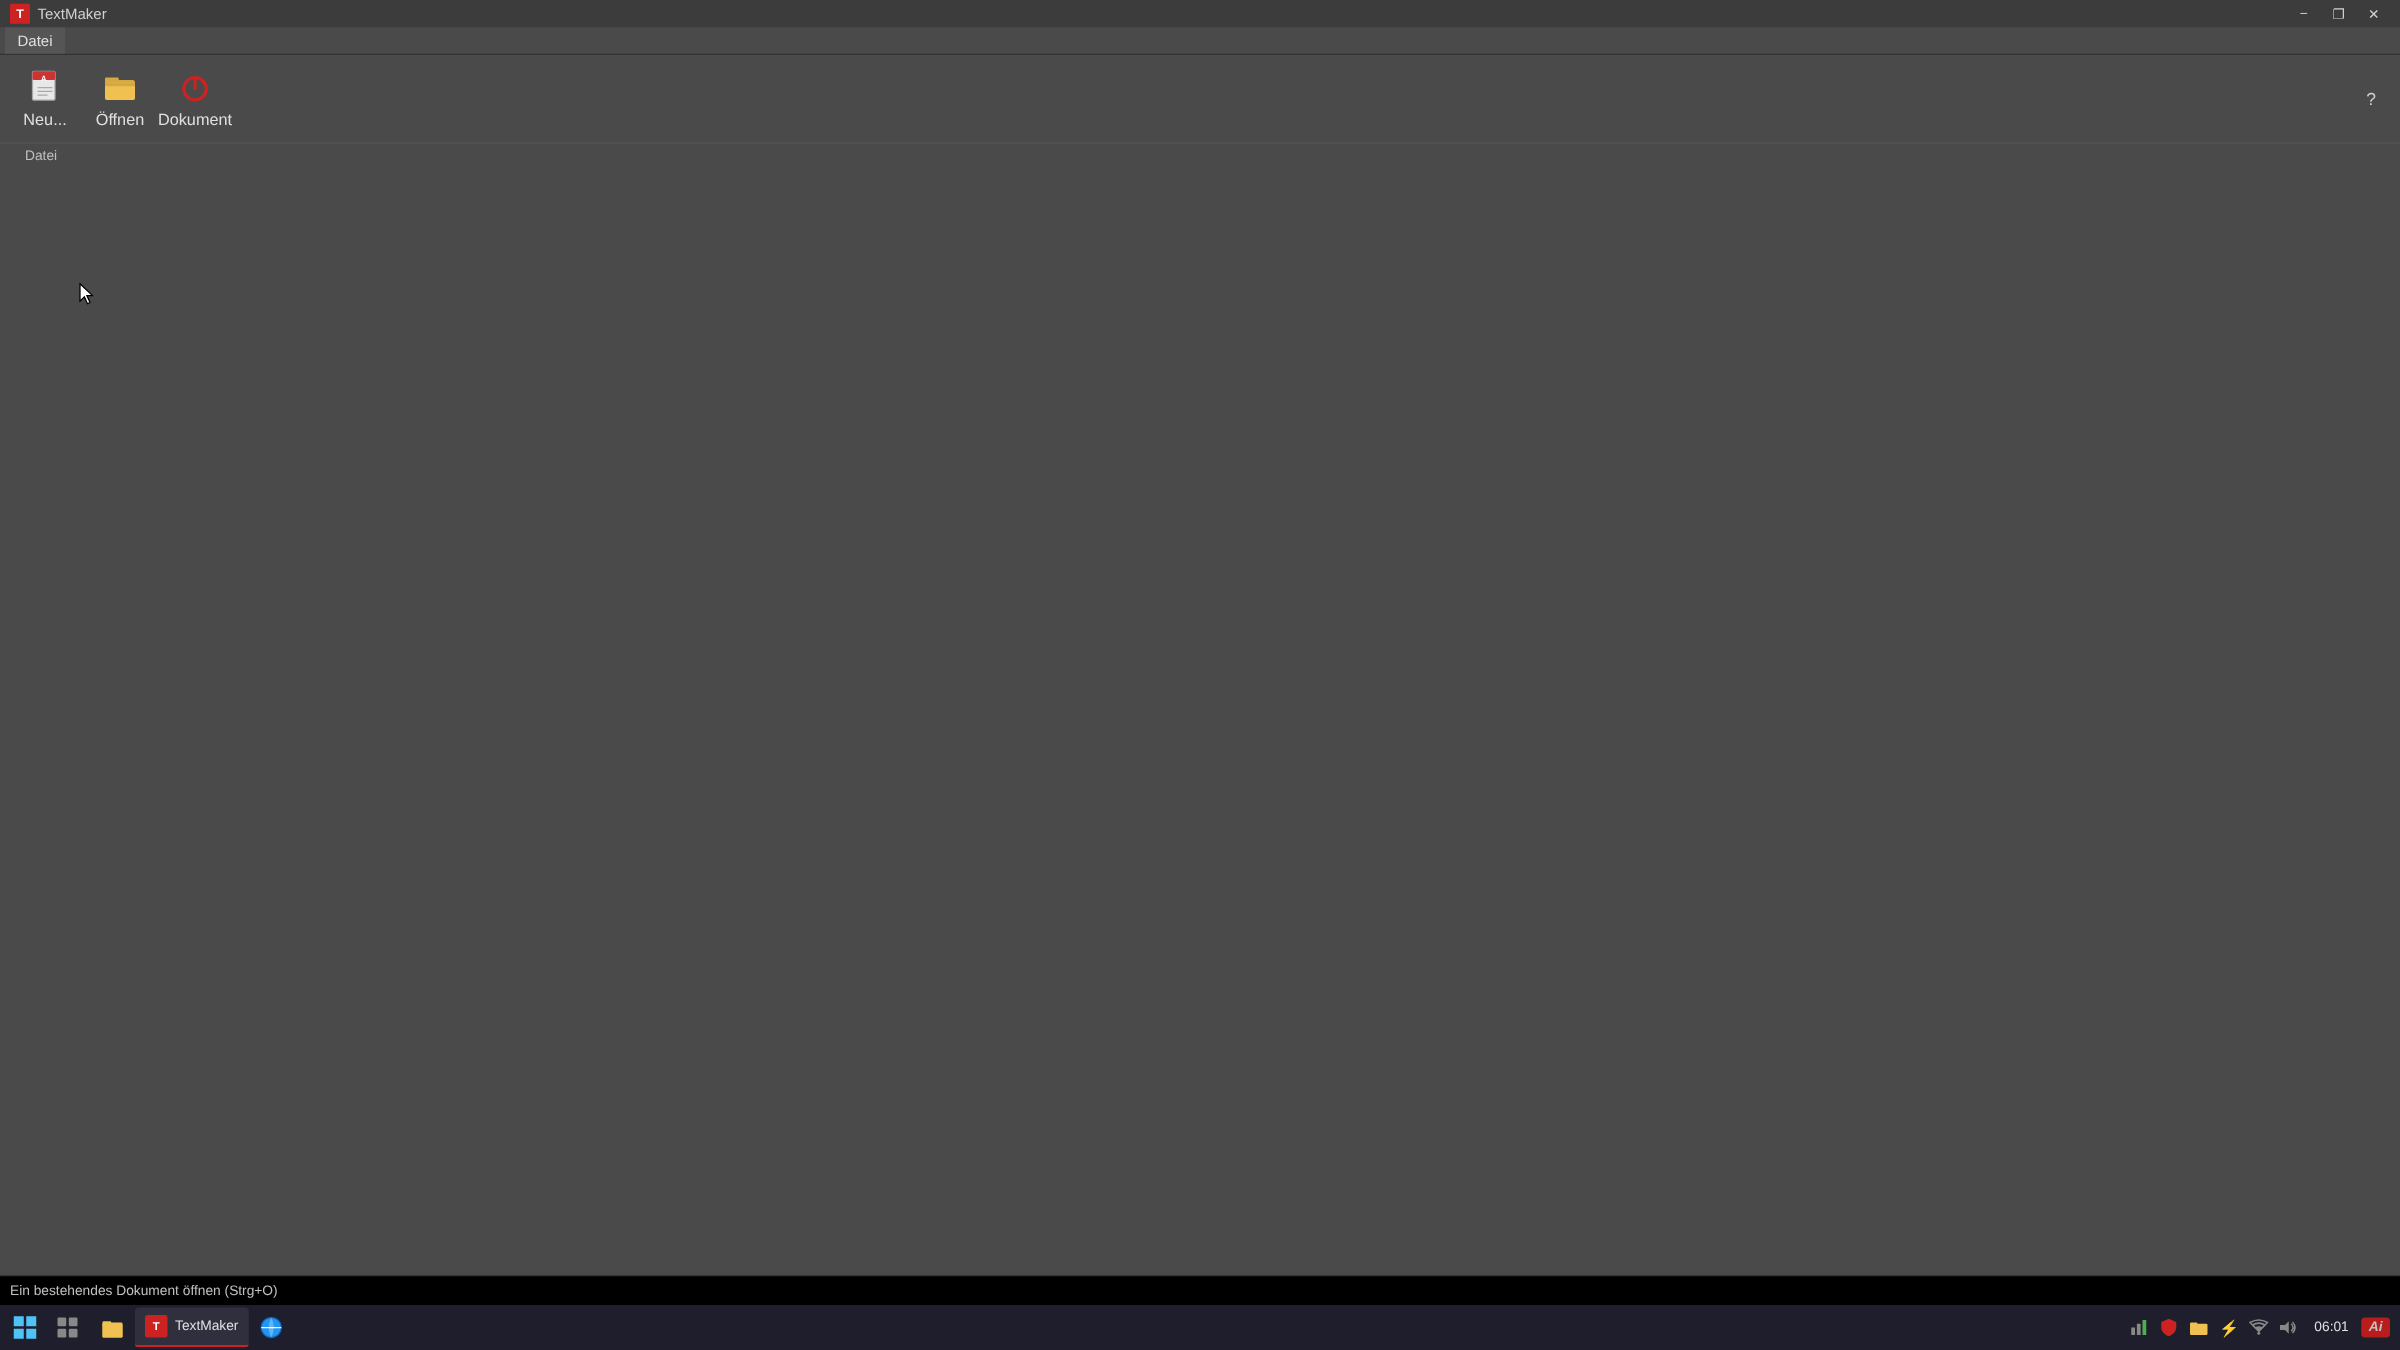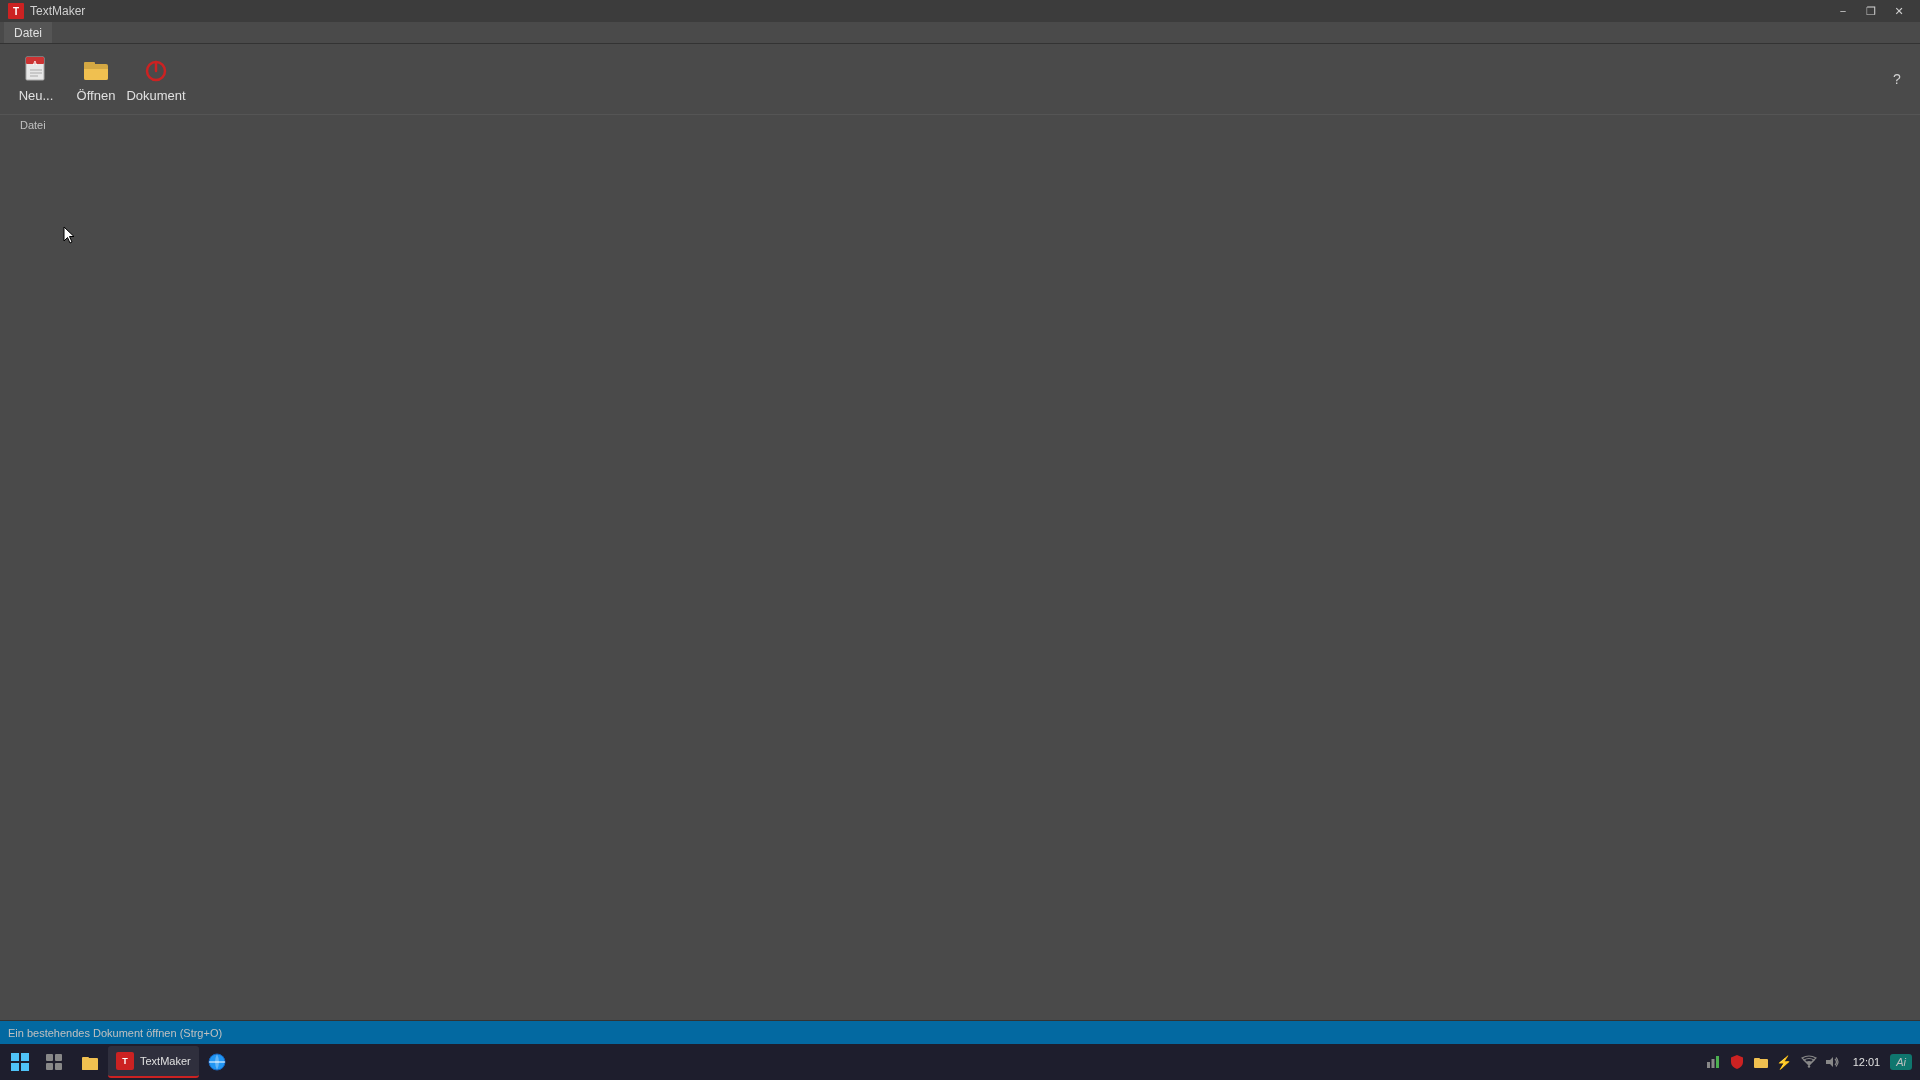--- a/index.html
+++ b/index.html
@@ -149,21 +149,21 @@
     
     #main-content {
       flex: 1;
       background: #4a4a4a;
       position: relative;
     }
 
     
     #status-bar {
       height: 24px;
-      background: #0369a1;
+      background: #000000;
       display: flex;
       align-items: center;
       padding: 0 8px;
       flex-shrink: 0;
       border-top: 1px solid #333;
     }
     #status-text {
       font-size: 11px;
       color: #c0c0c0;
     }
@@ -427,17 +427,17 @@
         <circle cx="8" cy="11.5" r="1.2" fill="#888"></circle>
       </svg>
     </div>
     <div class="sys-tray-icon">
       <svg width="16" height="14" viewBox="0 0 16 14">
         <polygon points="1,5 5,5 8,2 8,12 5,9 1,9" fill="#888"></polygon>
         <path d="M10 4 Q13 7 10 10" stroke="#888" stroke-width="1.2" fill="none"></path>
         <path d="M11 2.5 Q15 7 11 11.5" stroke="#888" stroke-width="1.2" fill="none"></path>
       </svg>
     </div>
-    <div id="clock">12:01</div>
-
-    <div style="background:#0f766e; padding:2px 6px; border-radius:3px; font-size:11px; font-style:italic; color:#c0c0c0; cursor:pointer;">Ai</div>
+    <div id="clock">06:01</div>
+
+    <div style="background:#b91c1c; padding:2px 6px; border-radius:3px; font-size:11px; font-style:italic; color:#c0c0c0; cursor:pointer;font-weight:bold;">Ai</div>
   </div>
 </div>
 
 </body></html>

